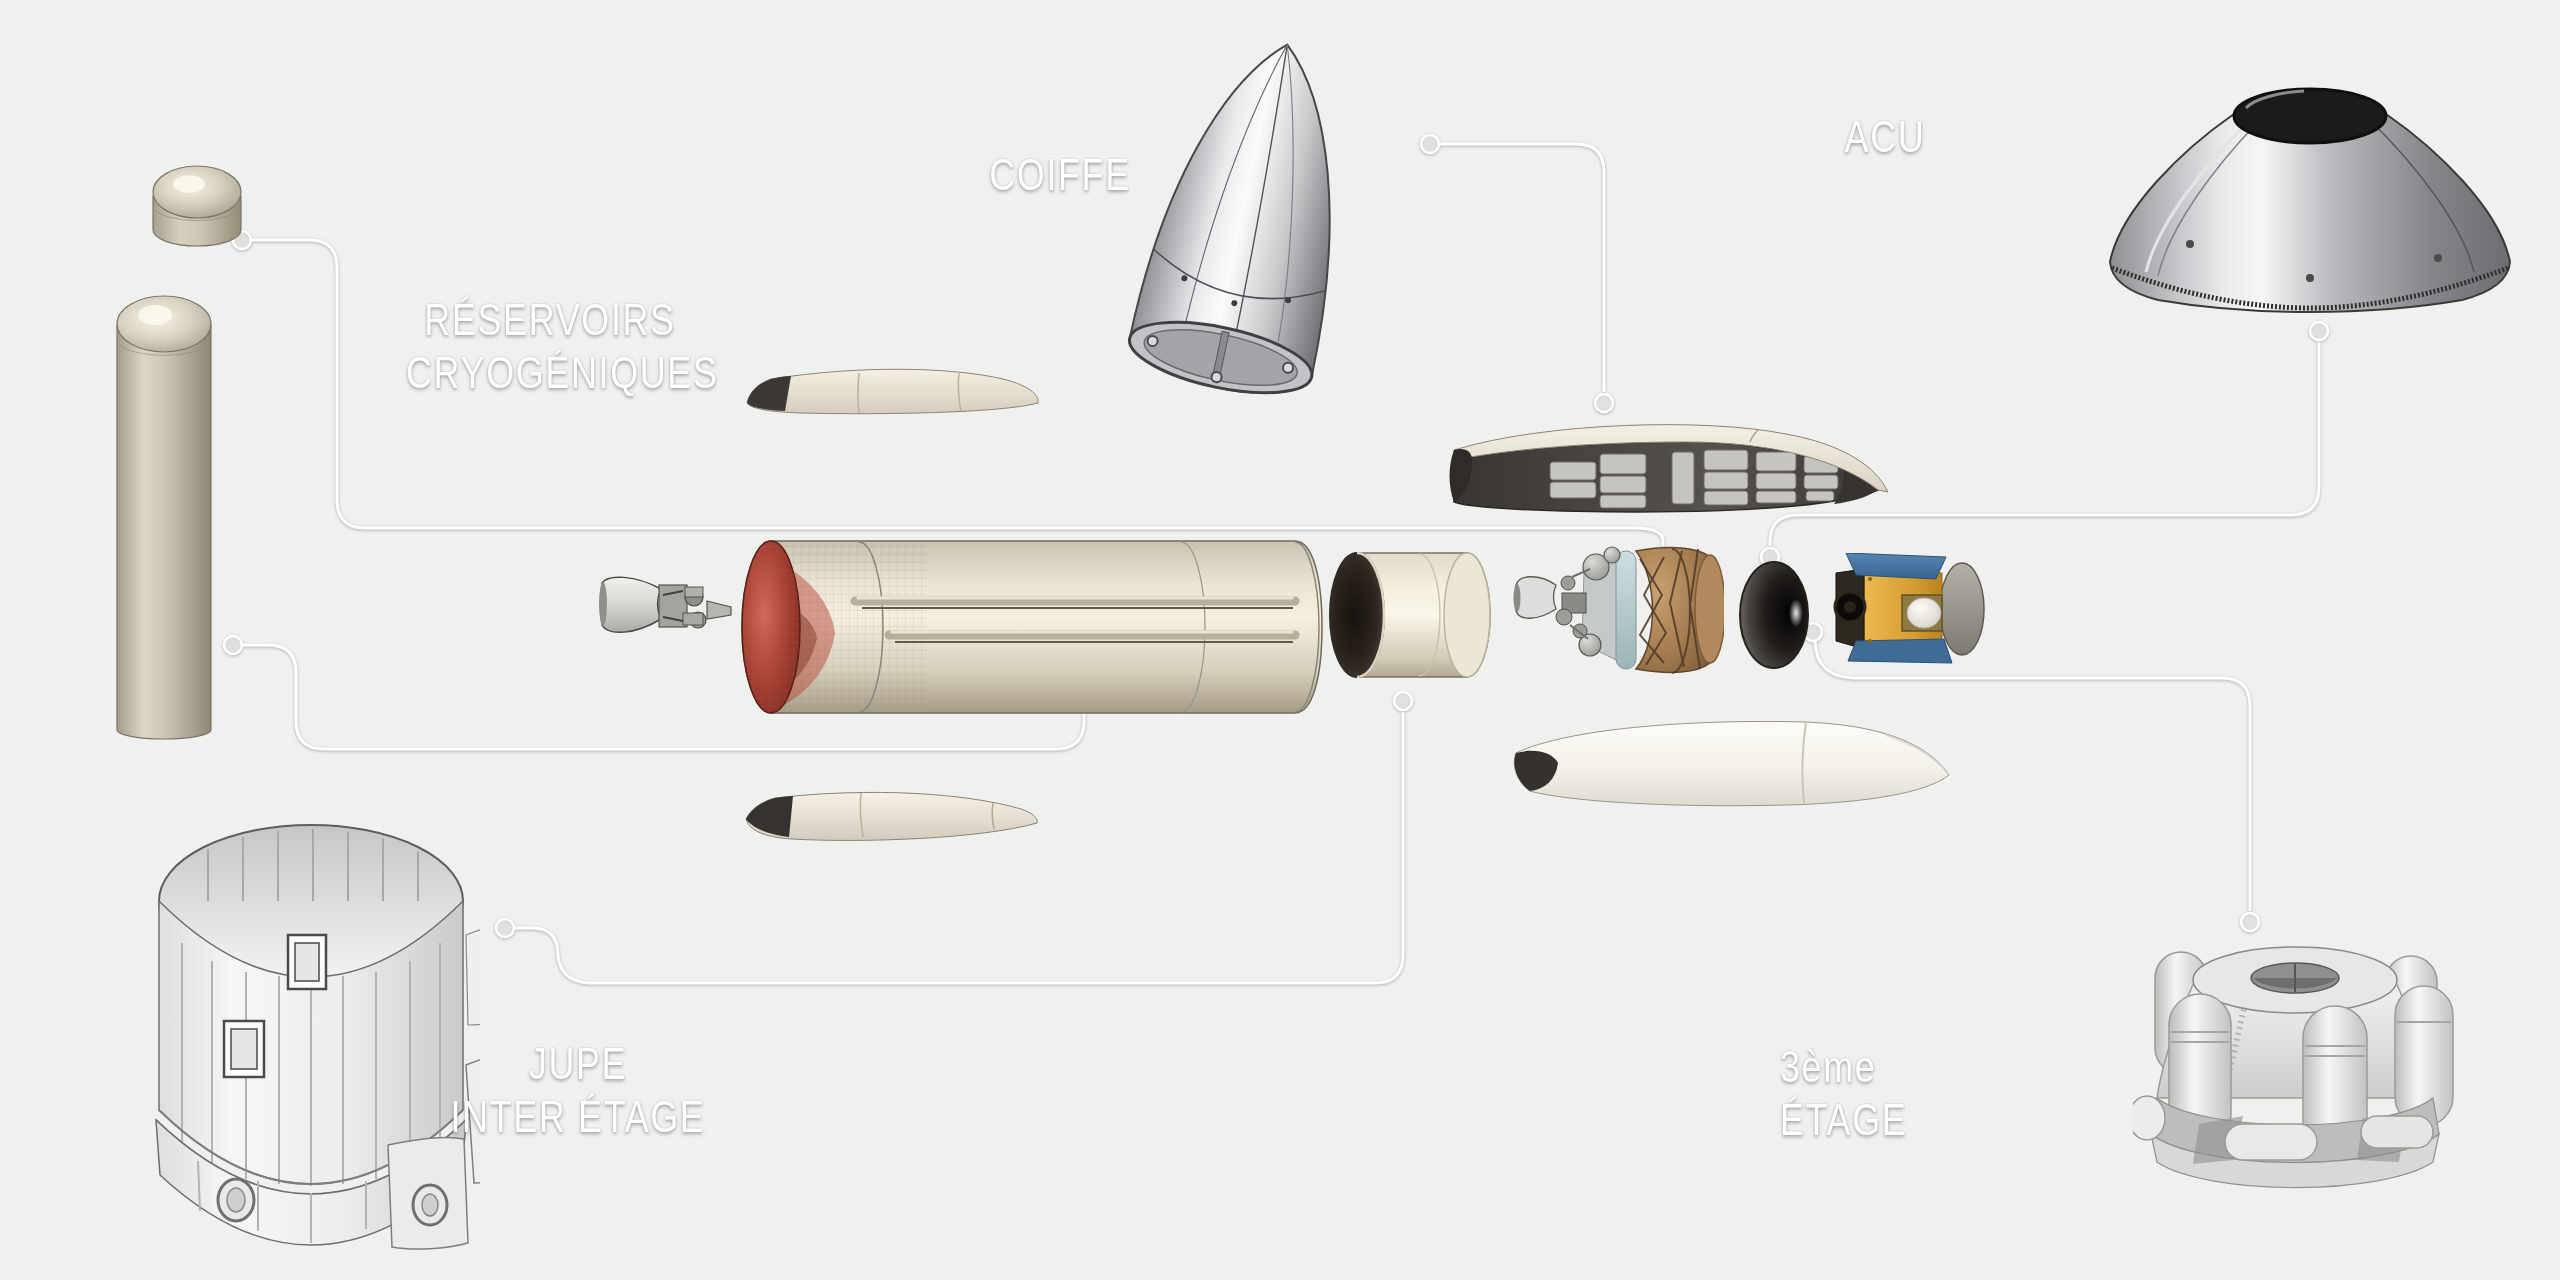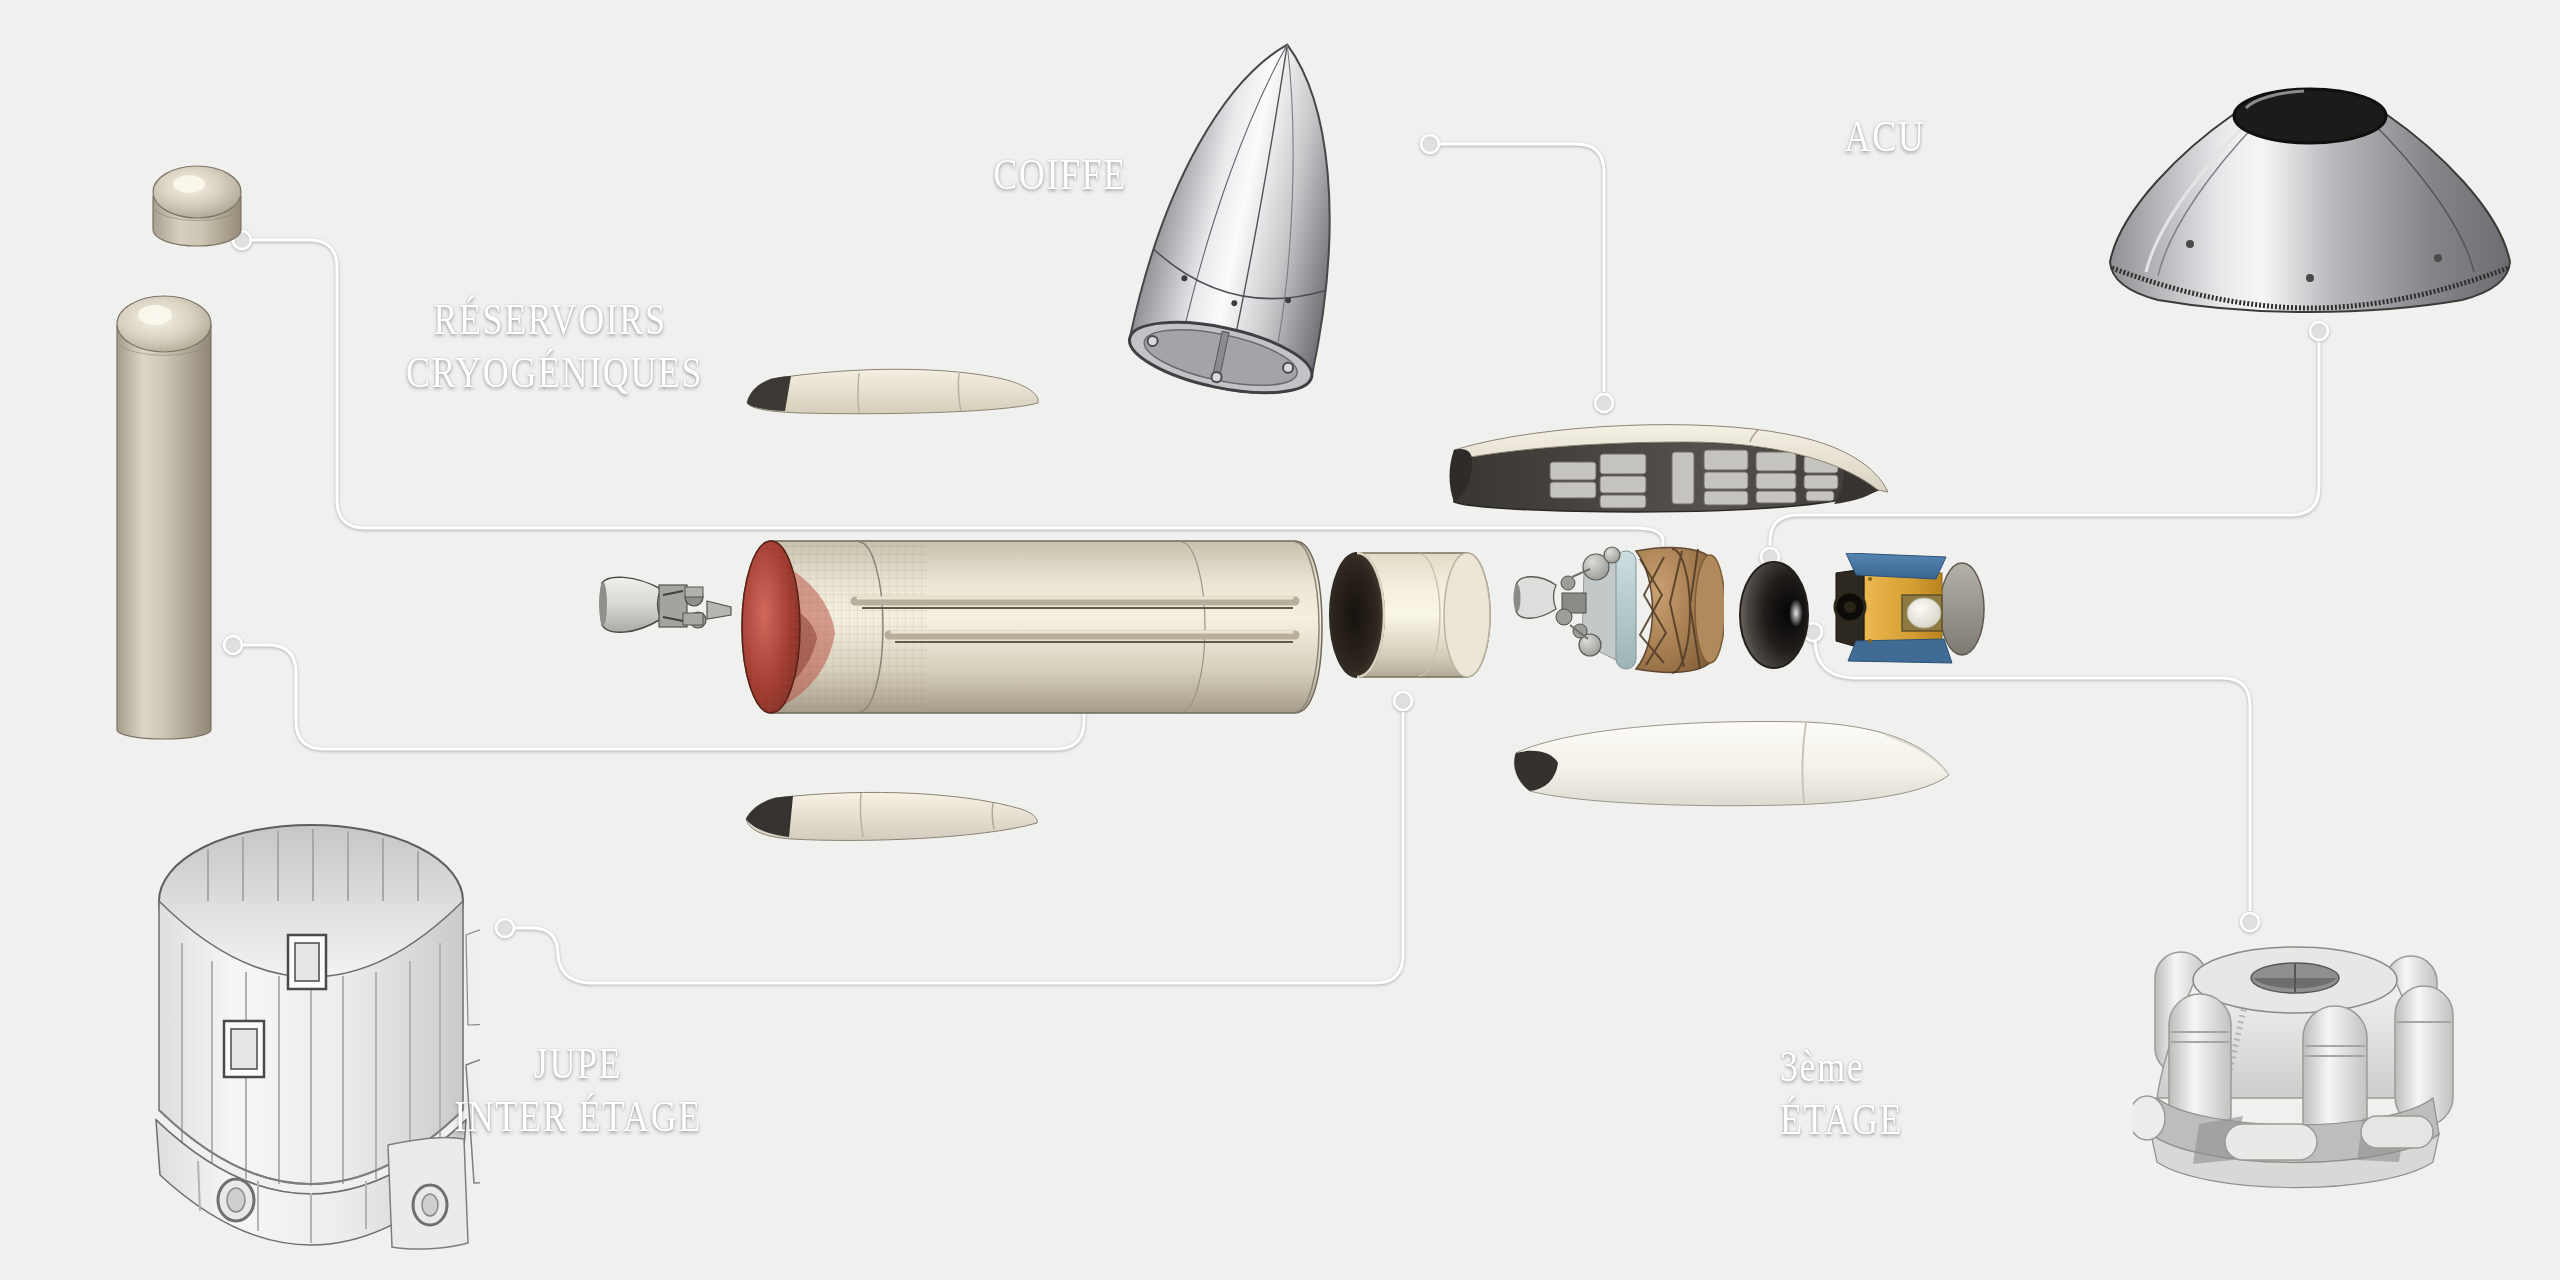--- a/index.html
+++ b/index.html
@@ -1,17 +1,17 @@
 <!DOCTYPE html>
 <html><head>
 <meta charset="utf-8">
 <style>
   html,body{margin:0;padding:0;background:#f0f0ef;}
   #stage{position:relative;width:2560px;height:1280px;background:#f0f0ef;overflow:hidden;
-         font-family:Liberation Serif, serif;}
+         font-family:Liberation Sans, sans-serif;}
   .part{position:absolute;}
   #leaders{position:absolute;left:0;top:0;filter:drop-shadow(0 1px 1.5px rgba(110,110,110,.5));}
   .lbl{position:absolute;color:#ffffff;font-size:45px;line-height:53px;letter-spacing:2px;
        text-align:center;transform:scaleX(0.8);transform-origin:center top;
        text-shadow:0 2px 4px rgba(115,115,115,.6),0 0 2px rgba(130,130,130,.4);
        white-space:nowrap;user-select:none;}
   .lbl.left{text-align:left;transform-origin:left top;}
 </style>
 </head>
 <body>

